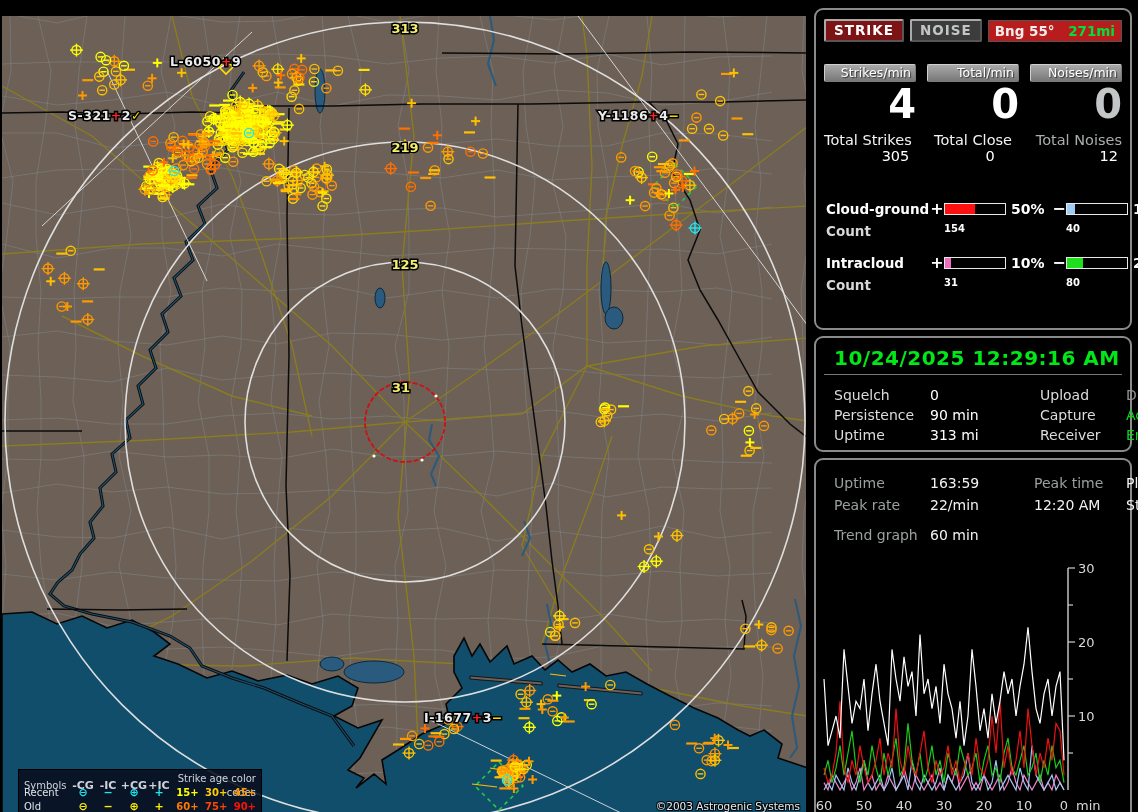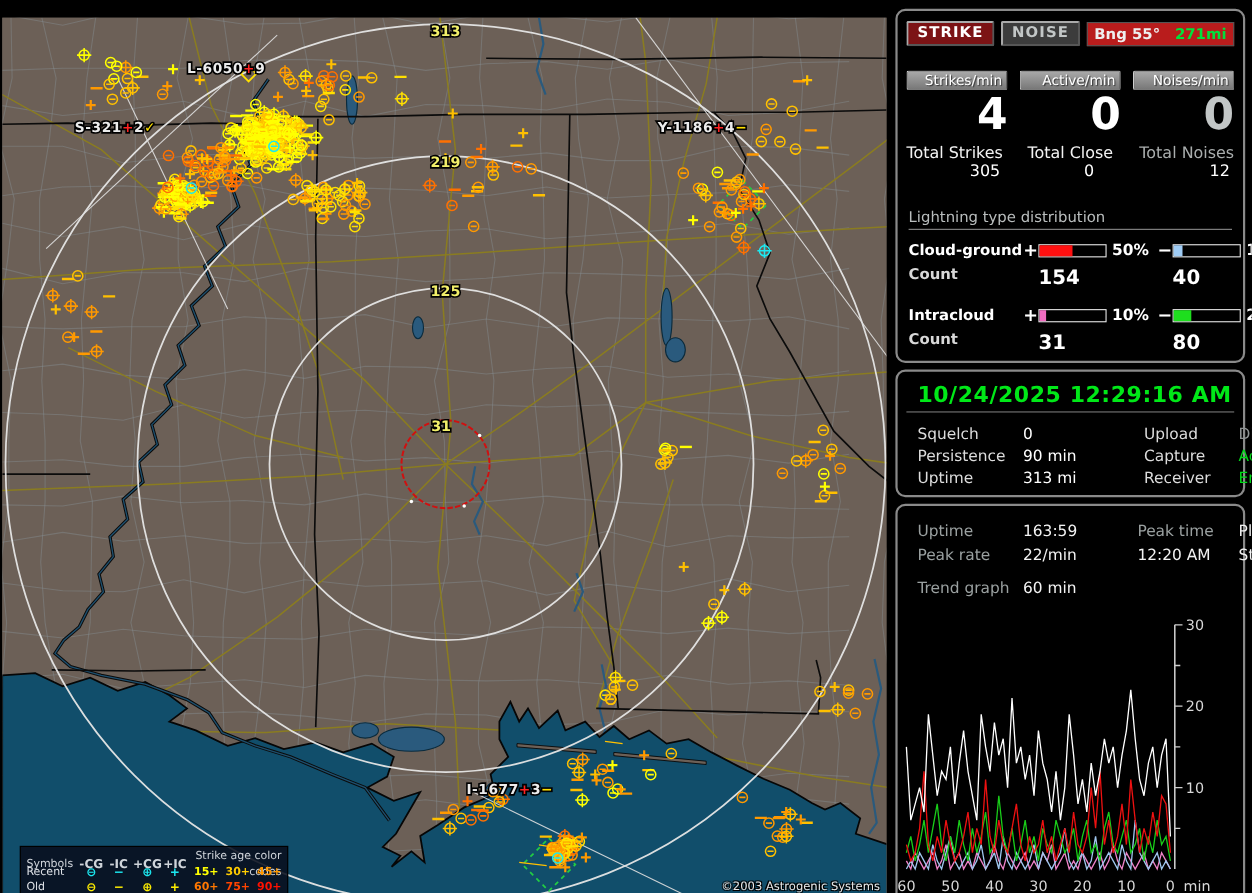--- a/index.html
+++ b/index.html
@@ -60,21 +60,21 @@
   #dist { padding:26px 10px 0 10px; }
   #dist-title { color:#b9bdbd; font-size:13.5px; border-bottom:1px solid #8a8a8a; padding-bottom:2px; }
   .dist-row { display:grid; grid-template-columns:104px 14px 62px 46px 14px 62px 42px; align-items:center; margin-top:9px; }
   .dist-row .nm { font-weight:bold; font-size:13.5px; color:#fff; }
   .dist-row .sgn { font-weight:bold; color:#fff; text-align:center; }
   .pbar { height:12px; border:1px solid #e8e8e8; background:#000; position:relative; }
   .pbar > div { position:absolute; left:0; top:0; bottom:0; }
   .dist-row .pct { font-weight:bold; font-size:14px; color:#fff; padding-left:5px; }
   .cnt2-row { display:grid; grid-template-columns:104px 14px 108px 14px 100px; margin-top:5px; }
   .cnt2-row .cl { color:#d8d8d8; font-size:13.5px; font-weight:bold;}
-  .cnt2-row .cv { color:#fff; font-weight:bold; font-size:18px; }
+  .cnt2-row .cv { color:#fff; font-weight:bold; font-size:10px; }
 
   #dt-line { color:#00e818; font-weight:bold; font-size:20px; padding:8px 10px 4px 10px;
     border-bottom:1px solid #777; margin:0 8px; white-space:nowrap; letter-spacing:0.5px;}
   #settings { padding:10px 10px 0 18px; font-size:14px; }
   .set-row { display:grid; grid-template-columns:96px 110px 86px auto; line-height:20px; }
   .set-row .lab { color:#dcdcdc; }
   .set-row .val { color:#fff; }
   .val.dim { color:#8f9393; } .val.green { color:#00d818; }
 
   #stats { padding:12px 10px 0 18px; font-size:14px; }
@@ -2631,21 +2631,21 @@
           <span>Bng 55°</span>
           <span class="rng">271mi</span>
         </span>
       </div>
       <div class="cnt-row">
         <div class="cnt-col">
           <span class="minibtn">Strikes/min</span>
           <span class="bignum">4</span>
         </div>
         <div class="cnt-col mid">
-          <span class="minibtn">Active/min</span>
+          <span class="minibtn">Total/min</span>
           <span class="bignum">0</span>
         </div>
         <div class="cnt-col right">
           <span class="minibtn">Noises/min</span>
           <span class="bignum dim">0</span>
         </div>
       </div>
       <div class="tot">
         <div class="tot-col">
           <div class="tl">Total Strikes</div>
@@ -2655,21 +2655,20 @@
           <div class="tl">Total Close</div>
           <div class="tv">0</div>
         </div>
         <div class="tot-col right">
           <div class="tl dim">Total Noises</div>
           <div class="tv">12</div>
         </div>
       </div>
 
       <div id="dist">
-        <div id="dist-title">Lightning type distribution</div>
 
         <div class="dist-row">
           <span class="nm">Cloud-ground</span>
           <span class="sgn">+</span>
           <span class="pbar">
               <div id="bar-cg-plus" style="width: 50%; background: rgb(255, 16, 16);"></div>
             </span>
           <span class="pct">50%</span>
           <span class="sgn">−</span>
           <span class="pbar">

